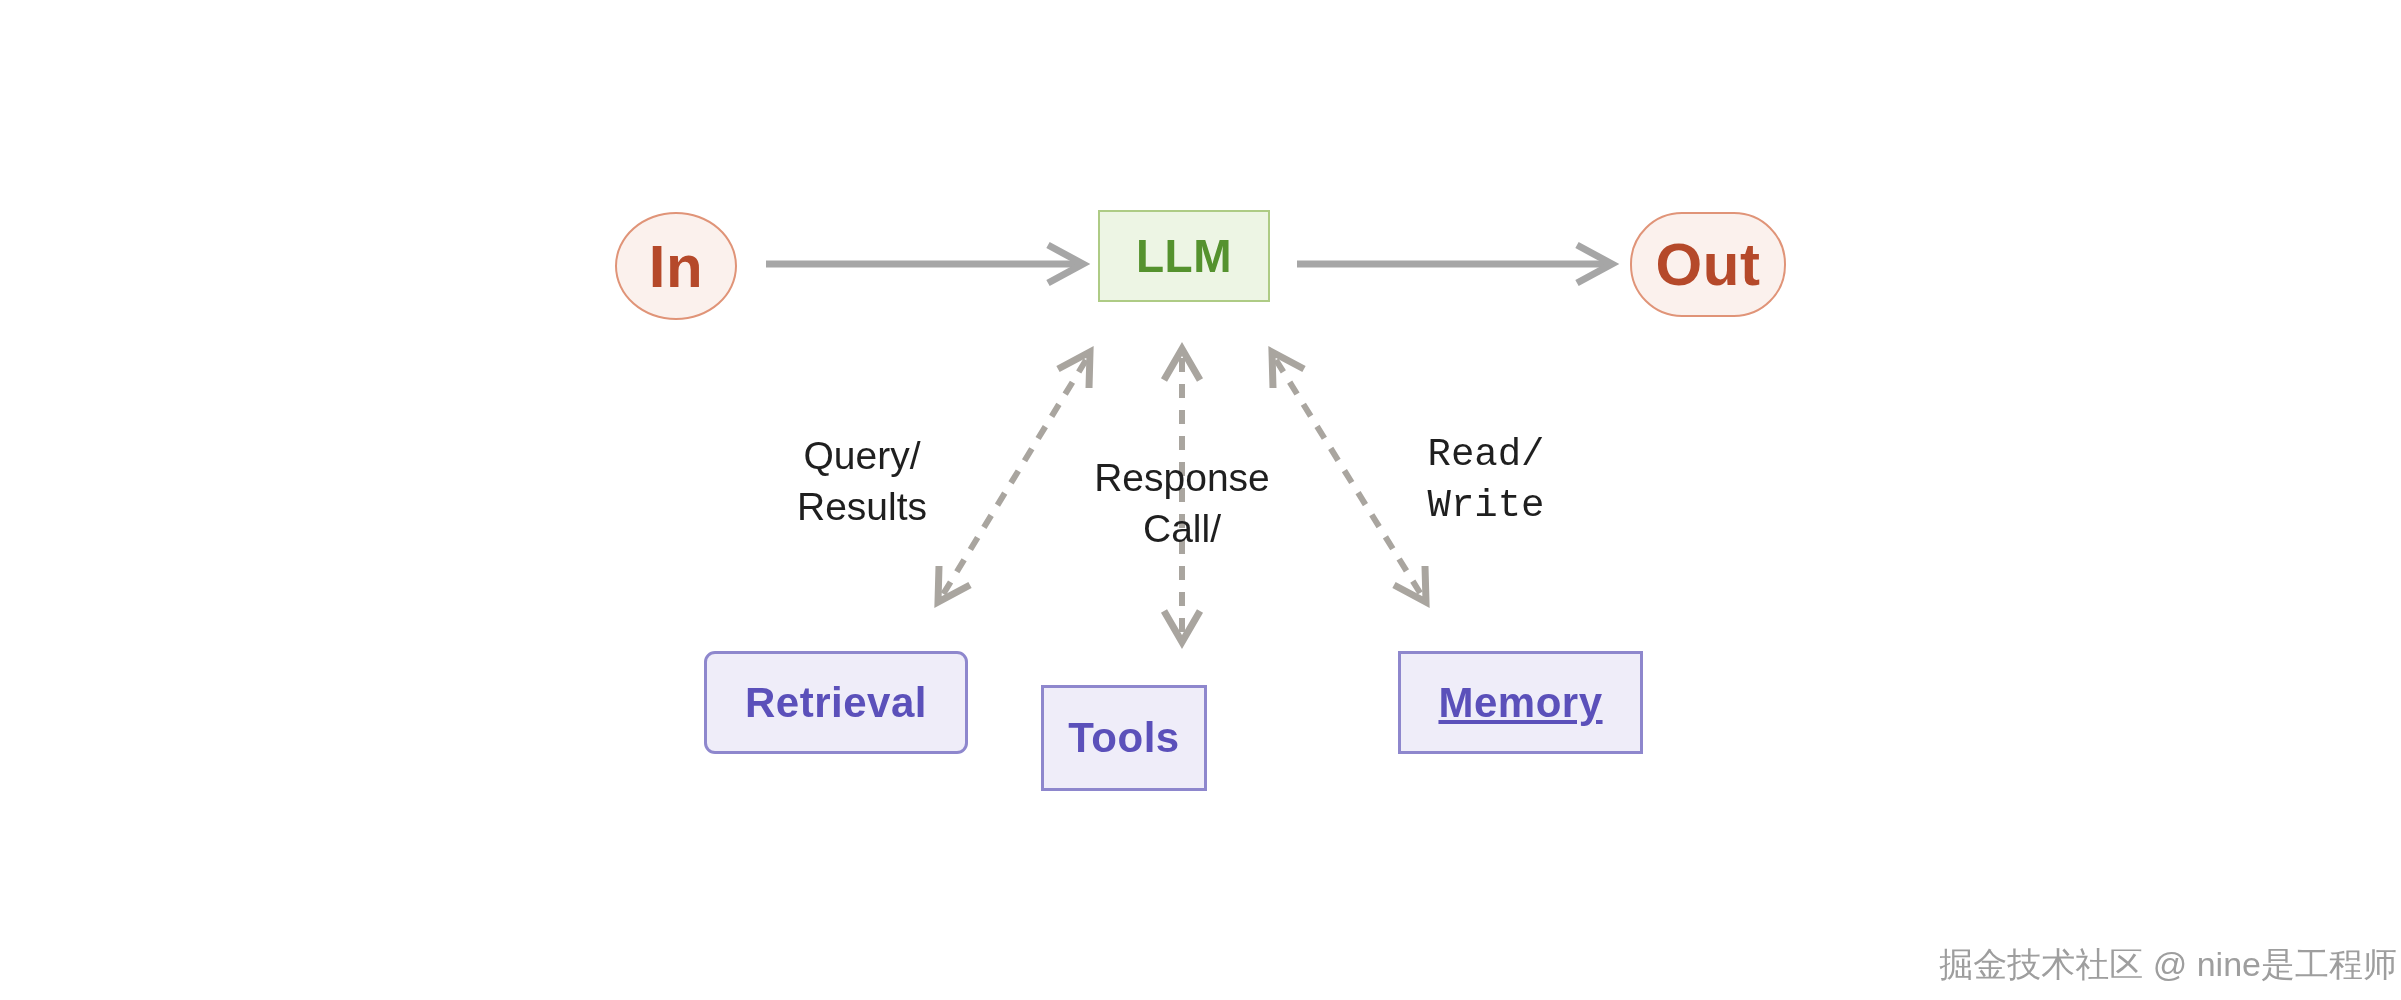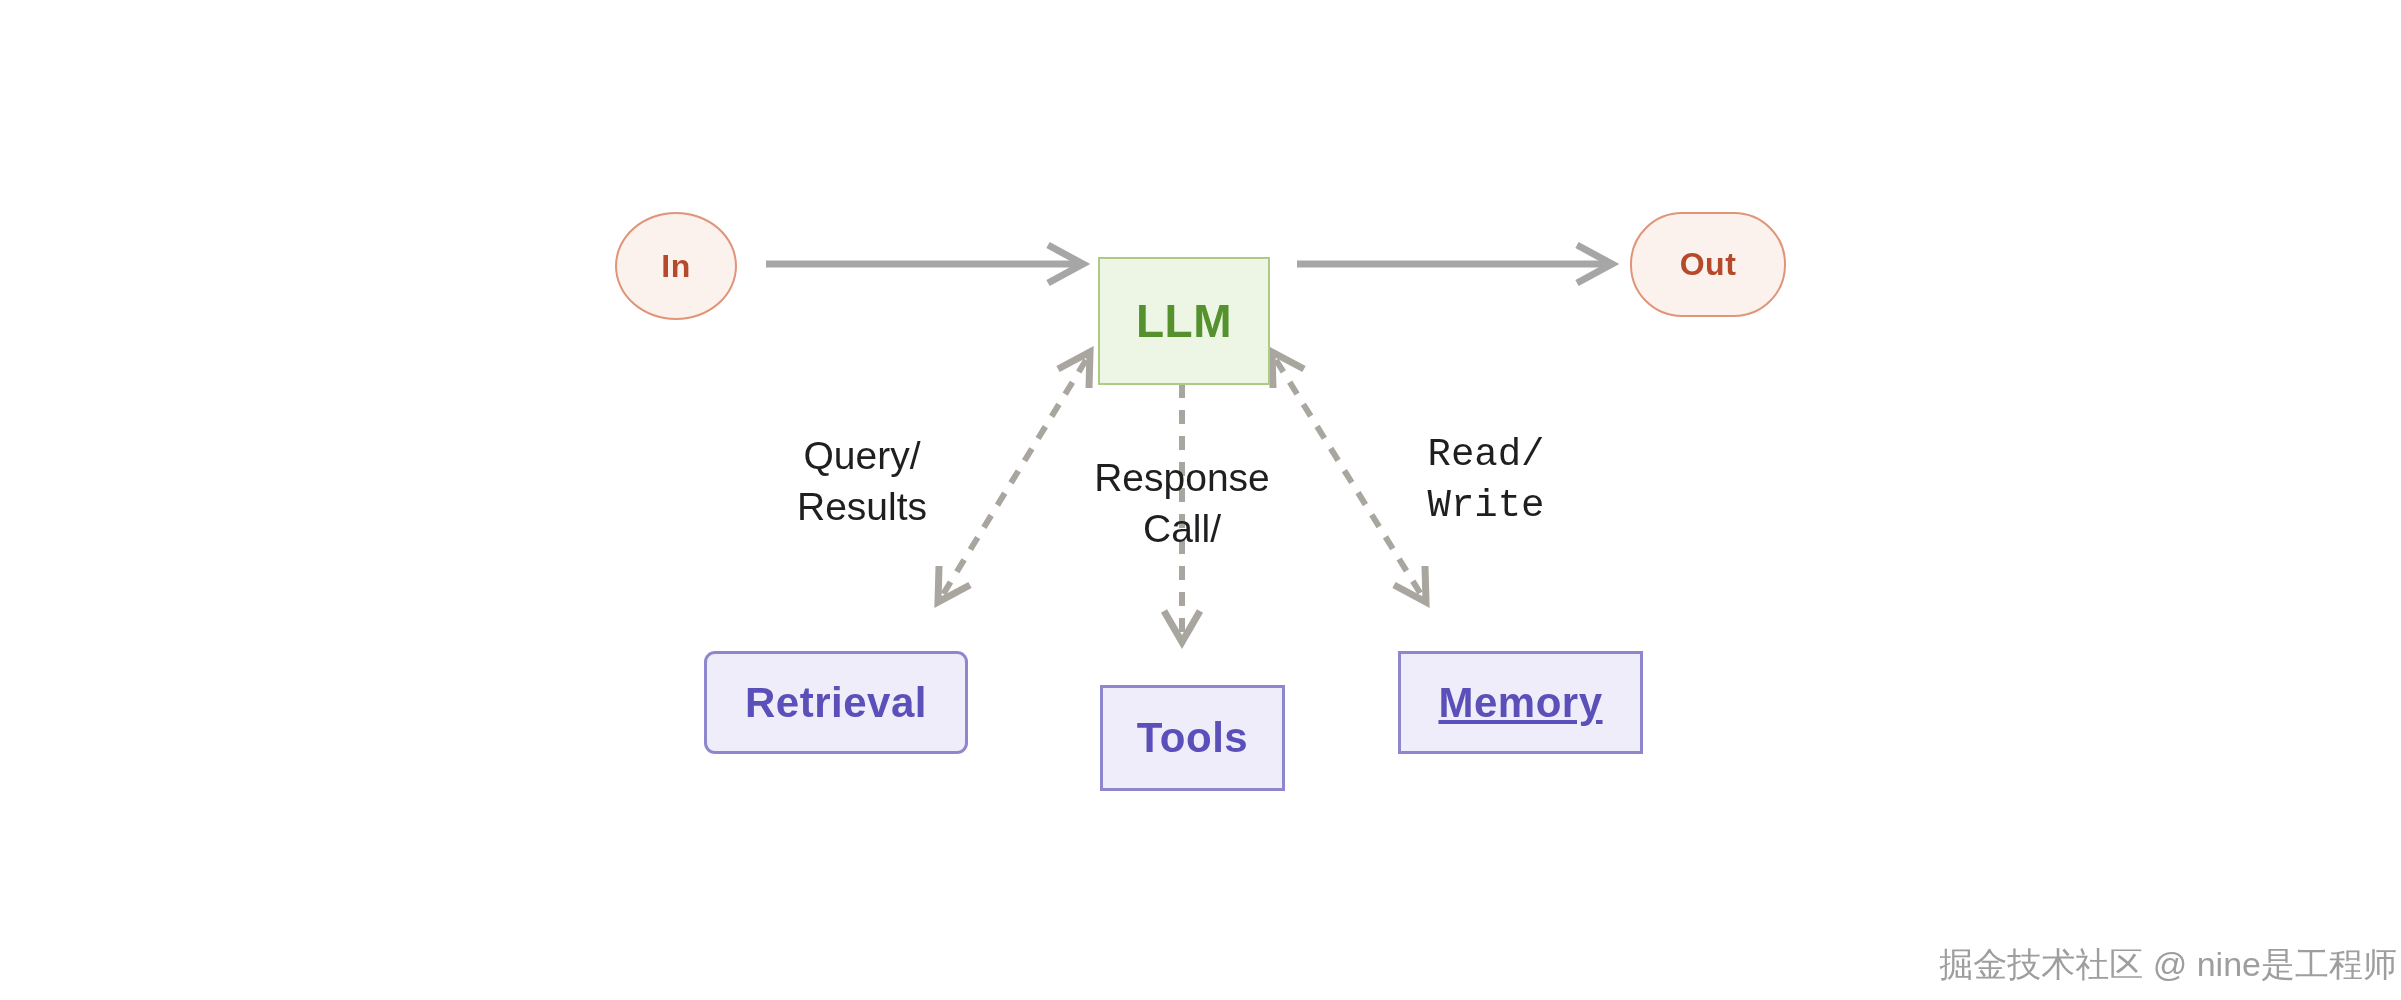--- a/index.html
+++ b/index.html
@@ -19,40 +19,39 @@
     position:absolute;
     display:flex;align-items:center;justify-content:center;
     box-sizing:border-box;
     font-weight:bold;
     letter-spacing:0.5px;
   }
   .io{
     background:var(--io-fill);
     border:2.5px solid var(--io-border);
     color:var(--io-text);
-    font-size:32px;
+    font-size:60px;
   }
   #node-in{left:615px;top:212px;width:122px;height:108px;border-radius:50%;}
   #node-out{left:1630px;top:212px;width:156px;height:105px;border-radius:52px;}
   #node-llm{
-    left:1098px;top:210px;width:172px;height:128px;
+    left:1098px;top:210px;width:172px;height:92px;
     background:var(--llm-fill);
     border:2.5px solid var(--llm-border);
     color:var(--llm-text);
     font-size:46px;
-    margin-top:47px;
   }
   .module{
     background:var(--module-fill);
     border:3px solid var(--module-border);
     color:var(--module-text);
     font-size:42px;
   }
   #node-retrieval{left:704px;top:651px;width:264px;height:103px;border-radius:11px;}
-  #node-tools{left:1100px;top:685px;width:185px;height:106px;}
+  #node-tools{left:1041px;top:685px;width:166px;height:106px;}
   #node-memory{left:1398px;top:651px;width:245px;height:103px;text-decoration:underline;}
   .edge-label{
     position:absolute;
     width:300px;
     text-align:center;
     color:var(--label-text);
     font-size:39px;
     line-height:51px;
     font-weight:400;
   }

